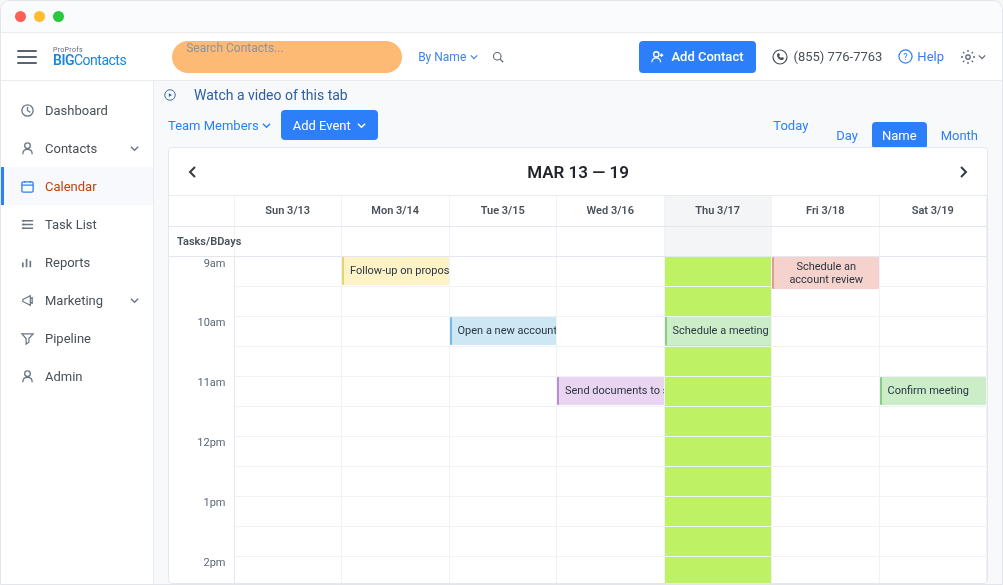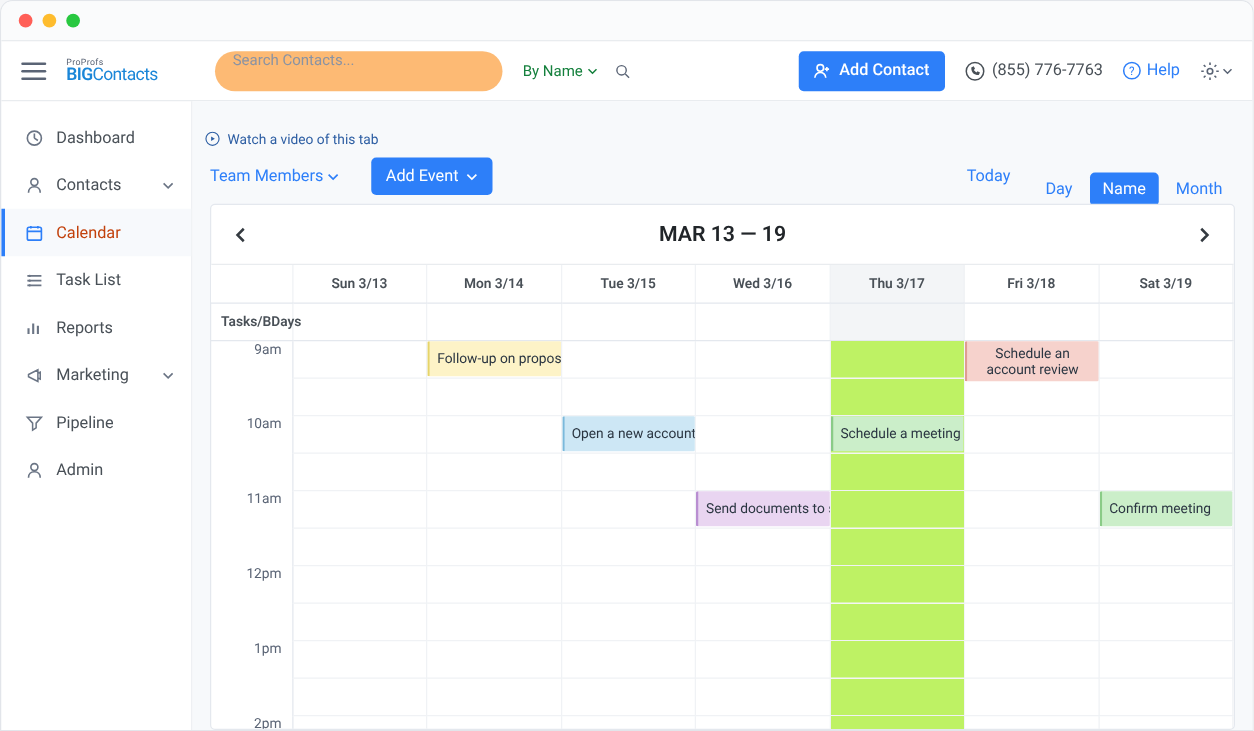--- a/index.html
+++ b/index.html
@@ -35,21 +35,21 @@
   .logo-main .big { font-weight: 600; }
 
   .search-wrap {
     margin-left: 30px;
     height: 32px; background: #fdba74; border-radius: 16px;
     display: flex; align-items: flex-start; padding: 0 14px;
     width: 230px; color: #8a93a3; font-size: 12px;
   }
   .search-input { border: none; background: transparent; outline: none; flex: 1; font-size: 12px; color: #495057; }
   .search-input::placeholder { color: #8a93a3; }
-  .byname { font-size: 12px; color: #15803d; display: flex; align-items: center; gap: 4px; cursor: pointer; }
+  .byname { font-size: 12px; color: #3b82f6; display: flex; align-items: center; gap: 4px; cursor: pointer; }
 
   .spacer { flex: 1; }
 
   .btn-primary {
     height: 32px; padding: 0 12px; background: #2d7ff9; color: #fff;
     border-radius: 4px; border: none; font-size: 13px; font-weight: 500;
     display: inline-flex; align-items: center; gap: 6px; cursor: pointer;
   }
   .phone { font-size: 13px; color: #495057; display: flex; align-items: center; gap: 6px; }
   .help-link { font-size: 13px; color: #2d7ff9; display: flex; align-items: center; gap: 4px; text-decoration: none; }
@@ -75,25 +75,25 @@
     width: 3px; background: #2d7ff9;
   }
   .nav-icon { width: 16px; display: inline-flex; justify-content: center; color: #6b7585; }
   .nav-item.active .nav-icon { color: #2d7ff9; }
 
   .main {
     flex: 1; display: flex; flex-direction: column;
     background: #f7f9fb; min-width: 0;
   }
   .video-row {
-    height: 22px; font-size: 11px; color: #2d5ea3;
-    display: flex; align-items: center; padding: 6px 0 0 10px; gap: 6px; margin-top: 16px;
+    height: 22px; font-size: 14px; color: #2d5ea3;
+    display: flex; align-items: center; padding: 6px 0 0 10px; gap: 18px;
   }
   .toolbar {
-    height: 44px; display: flex; align-items: center; padding: 0 14px; gap: 26px;
+    height: 44px; display: flex; align-items: center; padding: 0 14px; gap: 10px;
   }
   .team-members { font-size: 13px; color: #2d7ff9; display: flex; align-items: center; gap: 3px; cursor: pointer; }
   .add-event-btn {
     height: 30px; padding: 0 12px; background: #2d7ff9; color: #fff;
     border-radius: 4px; border: none; font-size: 13px;
     display: inline-flex; align-items: center; gap: 6px; cursor: pointer;
   }
   .view-switches { margin-left: auto; display: flex; align-items: center; gap: 4px; }
   .switch-link { font-size: 13px; color: #2d7ff9; padding: 6px 10px; border-radius: 4px; cursor: pointer; margin-top: 20px; }
   .switch-link.active { background: #2d7ff9; color: #fff; }

